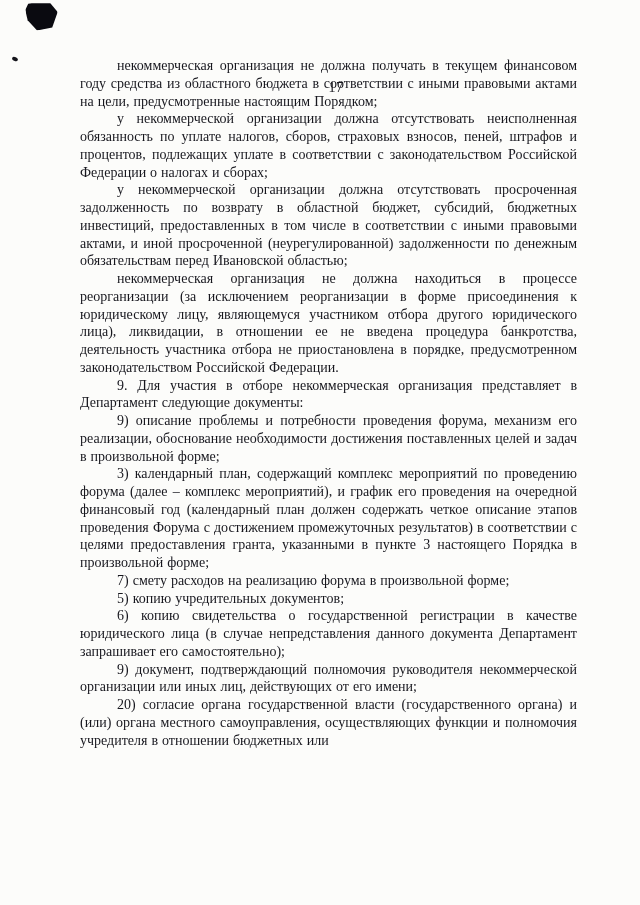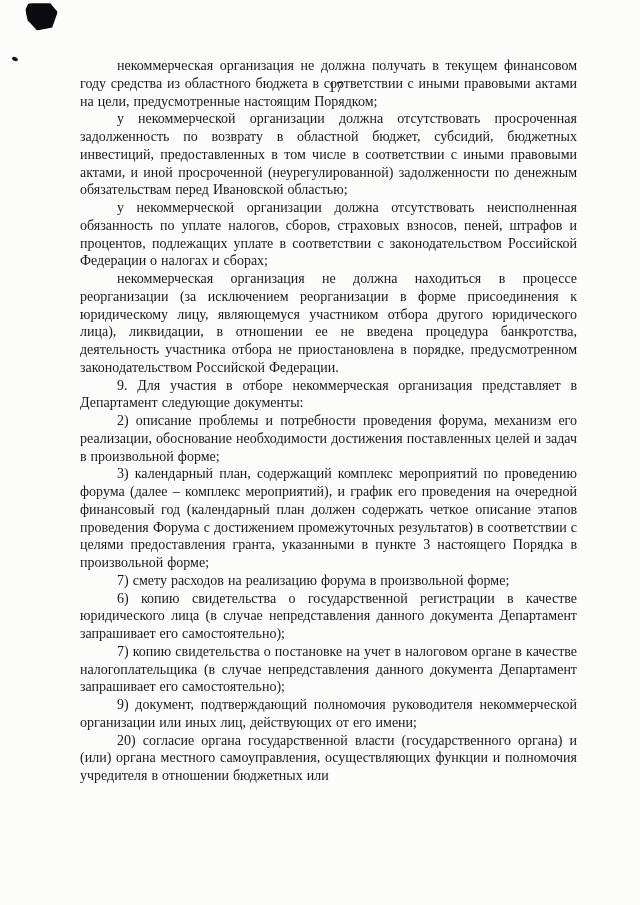--- a/index.html
+++ b/index.html
@@ -68,26 +68,26 @@
 
 <div class="page">
 
   <div class="artifact-corner"></div>
   <div class="artifact-dot"></div>
 
   <div class="page-number">17</div>
 
   <div class="content">
     <p>некоммерческая организация не должна получать в текущем финансовом году средства из областного бюджета в соответствии с иными правовыми актами на цели, предусмотренные настоящим Порядком;</p>
+    <p>у некоммерческой организации должна отсутствовать неисполненная обязанность по уплате налогов, сборов, страховых взносов, пеней, штрафов и процентов, подлежащих уплате в соответствии с законодательством Российской Федерации о налогах и сборах;</p>
     <p>у некоммерческой организации должна отсутствовать просроченная задолженность по возврату в областной бюджет, субсидий, бюджетных инвестиций, предоставленных в том числе в соответствии с иными правовыми актами, и иной просроченной (неурегулированной) задолженности по денежным обязательствам перед Ивановской областью;</p>
-    <p>у некоммерческой организации должна отсутствовать неисполненная обязанность по уплате налогов, сборов, страховых взносов, пеней, штрафов и процентов, подлежащих уплате в соответствии с законодательством Российской Федерации о налогах и сборах;</p>
     <p>некоммерческая организация не должна находиться в процессе реорганизации (за исключением реорганизации в форме присоединения к юридическому лицу, являющемуся участником отбора другого юридического лица), ликвидации, в отношении ее не введена процедура банкротства, деятельность участника отбора не приостановлена в порядке, предусмотренном законодательством Российской Федерации.</p>
     <p>9. Для участия в отборе некоммерческая организация представляет в Департамент следующие документы:</p>
-    <p>2) описание проблемы и потребности проведения форума, механизм его реализации, обоснование необходимости достижения поставленных целей и задач в произвольной форме;</p>
+    <p>9) описание проблемы и потребности проведения форума, механизм его реализации, обоснование необходимости достижения поставленных целей и задач в произвольной форме;</p>
     <p>3) календарный план, содержащий комплекс мероприятий по проведению форума (далее – комплекс мероприятий), и график его проведения на очередной финансовый год (календарный план должен содержать четкое описание этапов проведения Форума с достижением промежуточных результатов) в соответствии с целями предоставления гранта, указанными в пункте 3 настоящего Порядка в произвольной форме;</p>
     <p>7) смету расходов на реализацию форума в произвольной форме;</p>
+    <p>5) копию учредительных документов;</p>
     <p>6) копию свидетельства о государственной регистрации в качестве юридического лица (в случае непредставления данного документа Департамент запрашивает его самостоятельно);</p>
-    <p>7) копию свидетельства о постановке на учет в налоговом органе в качестве налогоплательщика (в случае непредставления данного документа Департамент запрашивает его самостоятельно);</p>
     <p>9) документ, подтверждающий полномочия руководителя некоммерческой организации или иных лиц, действующих от его имени;</p>
     <p>20) согласие органа государственной власти (государственного органа) и (или) органа местного самоуправления, осуществляющих функции и полномочия учредителя в отношении бюджетных или</p>
   </div>
 
 </div>
 
 </body></html>

